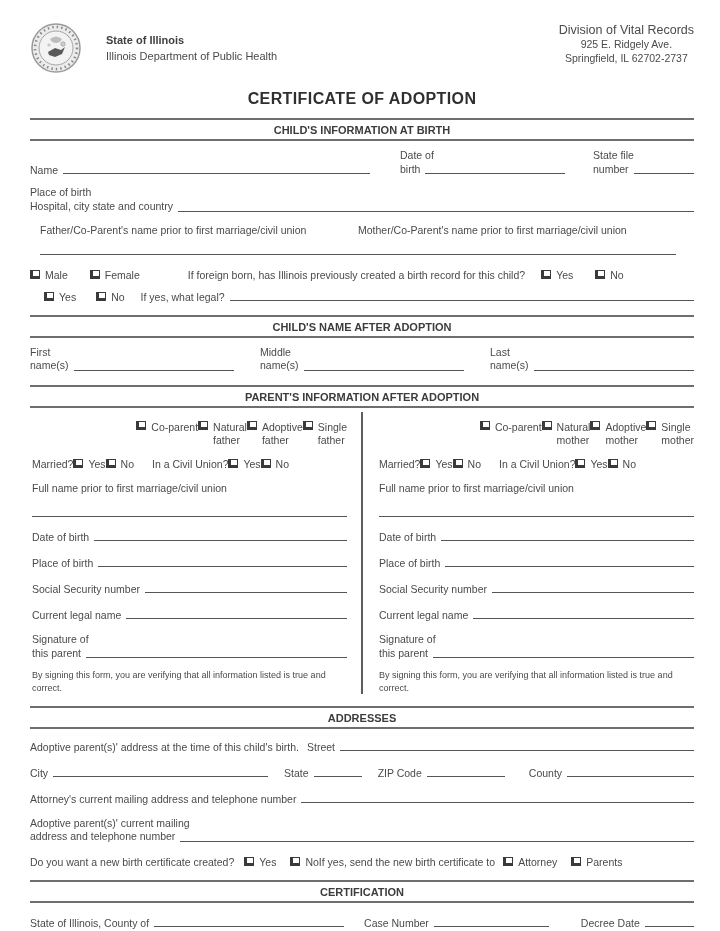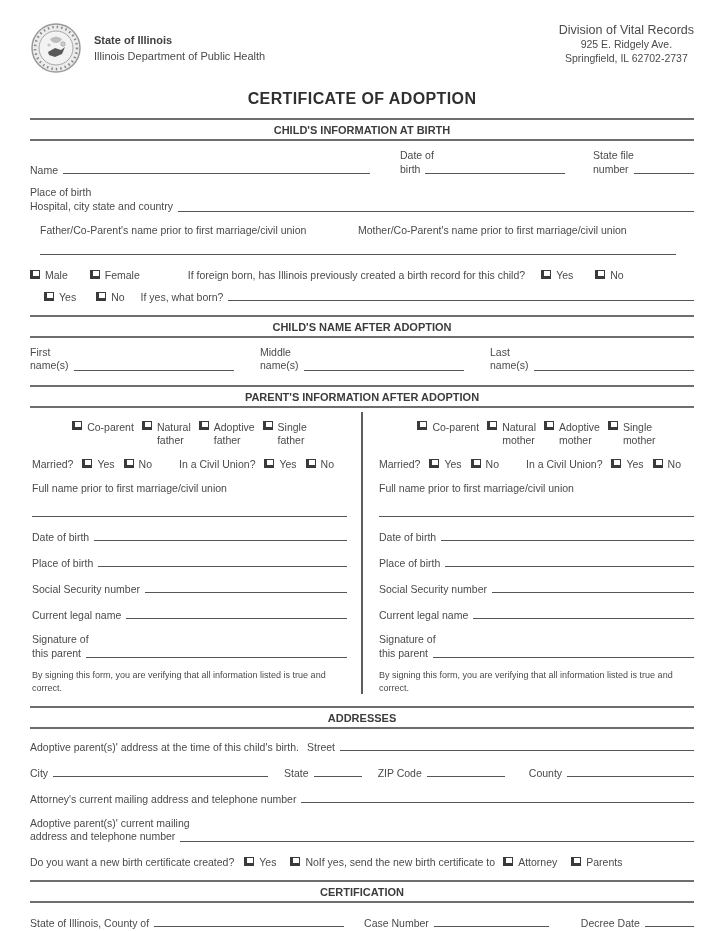--- a/index.html
+++ b/index.html
@@ -5,21 +5,21 @@
   * { box-sizing: border-box; }
   html, body { margin:0; padding:0; }
   body {
     width:720px; height:931px; background:#ffffff; overflow:hidden;
     font-family:"Liberation Sans", sans-serif; color:#4a4a4a; font-size:10.5px;
   }
   .page { width:720px; height:931px; padding:22px 26px 0 30px; }
 
   
   .hdr { display:flex; justify-content:space-between; align-items:flex-start; }
-  .hdr-left { display:flex; align-items:center; gap:12px; }
+  .hdr-left { display:flex; align-items:center; gap:24px; }
   .seal svg { display:block; }
   .agency-bold { font-weight:bold; font-size:11px; color:#3f3f3f; }
   .agency-sub { font-size:11px; margin-top:2px; }
   .hdr-right { text-align:right; line-height:1.4; font-size:10.5px; }
   .division { font-size:12.5px; }
 
   .title { text-align:center; font-weight:bold; font-size:16px; color:#2f2f2f;
            letter-spacing:.4px; margin-top:16px; }
 
   
@@ -36,23 +36,23 @@
 
   
   .cb { width:10px; height:9px; border:1px solid #3a3a3a; border-left-width:3px;
         border-bottom-width:3px; display:inline-block; flex:none; margin-bottom:1px; }
   .cbitem { display:flex; align-items:center; gap:5px; white-space:nowrap; }
 
   
   .pgrid { display:flex; margin-top:4px; }
   .pcol  { flex:1 1 0; padding:9px 14px 0 2px; min-width:0; }
   .pcol.right { border-left:2px solid #5d5d5d; padding-left:16px; padding-right:0; }
-  .ptypes { display:flex; justify-content:center;gap:8px; }
+  .ptypes { display:flex; justify-content:flex-end; }
   .cbcol { display:flex; gap:5px; align-items:flex-start; }
-  .mrow { display:flex; align-items:center; gap:9px; }
+  .mrow { display:flex; align-items:center; }
   .frow { display:flex; align-items:flex-end; }
   .verify { font-size:9px; line-height:1.35; margin-top:9px; color:#4a4a4a; }
 </style>
 </head>
 <body>
 
 <div class="page">
 
   <div class="hdr">
     <div class="hdr-left">
@@ -145,21 +145,21 @@
 
   <div class="frow mt10">
     <span class="cbitem" style="margin-left:14px; align-self:center">
         <span class="cb"></span>
         <span>Yes</span>
       </span>
     <span class="cbitem" style="margin-left:20px; align-self:center">
         <span class="cb"></span>
         <span>No</span>
       </span>
-    <span class="lbl" style="margin-left:16px">If yes, what born?</span>
+    <span class="lbl" style="margin-left:16px">If yes, what legal?</span>
     <span class="line"></span>
   </div>
 
   <div class="shead mt12">CHILD'S NAME AFTER ADOPTION</div>
 
   <div class="row mt8">
     <div class="stack" style="flex:1; padding-right:26px">
       <span>First</span>
       <span class="row">
           <span class="lbl">name(s)</span>

